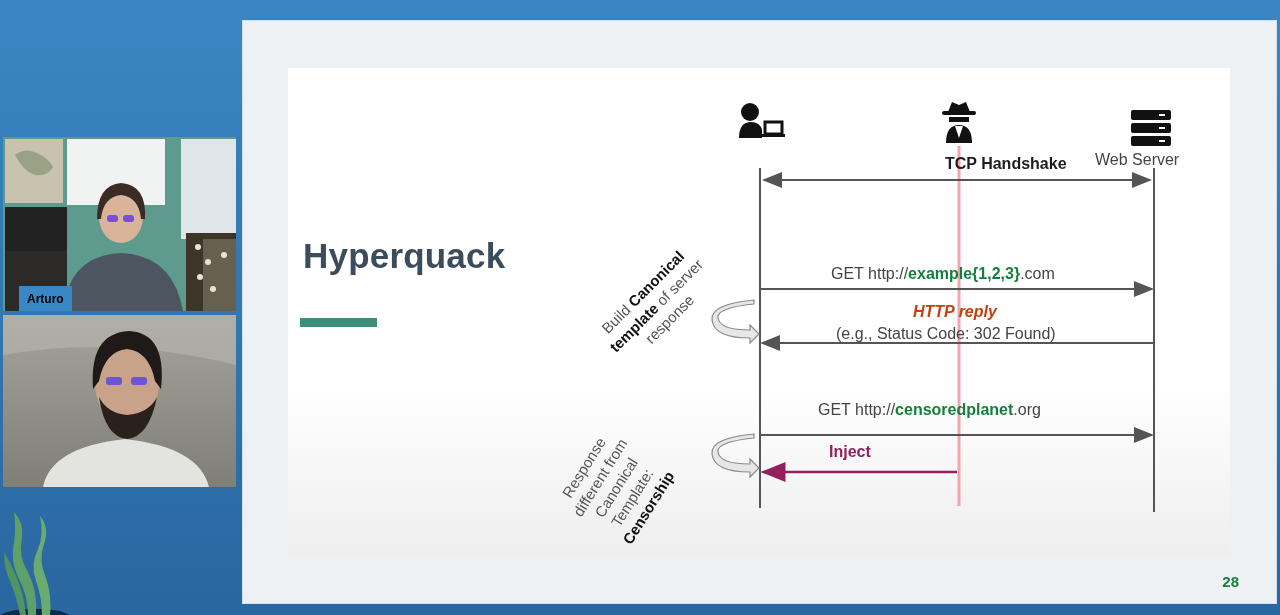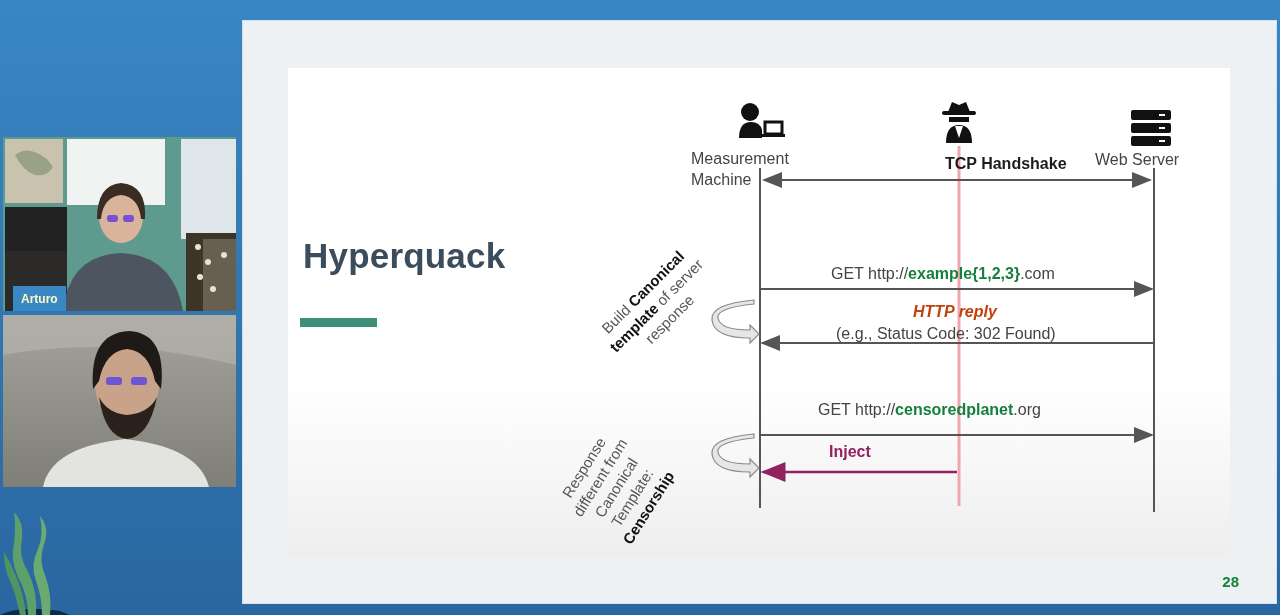--- a/index.html
+++ b/index.html
@@ -7,21 +7,21 @@
     width:1280px; height:615px; overflow:hidden; position:relative;
     background: linear-gradient(180deg, #3a86c4 0%, #2f74ae 60%, #2a66a0 100%);
     font-family: "Liberation Sans", sans-serif;
   }
   
   .tile { position:absolute; left:3px; width:233px; background:#2f78b9; overflow:hidden; }
   .tile .video { position:absolute; inset:0; }
   #tile-arturo { top:137px; height:174px; }
   #tile-ram { top:315px; height:172px; }
   .name-tag {
-    position:absolute; left:10px; bottom:0; background:#3a87c6; color:#fef9c3;
+    position:absolute; left:16px; bottom:0; background:#3a87c6; color:#000000;
     font-weight:bold; font-size:12px; padding:6px 8px 5px 8px;
   }
   #tile-ram .name-tag { padding:7px 10px 8px 8px; }
   
   #slide {
     position:absolute; left:242px; top:20px; width:1035px; height:584px;
     background:#edf1f3; box-shadow: inset 0 0 0 1px #cfe0ee;
   }
   #slide-card {
     position:absolute; left:46px; top:48px; width:942px; height:487px;
@@ -156,24 +156,20 @@
       <rect x="889" y="103" width="40" height="10" rx="2"></rect>
       <rect x="889" y="116" width="40" height="10" rx="2"></rect>
       <g fill="#fff">
           <rect x="917" y="94" width="6" height="2"></rect>
           <rect x="917" y="107" width="6" height="2"></rect>
           <rect x="917" y="120" width="6" height="2"></rect>
         </g>
     </g>
   </svg>
 
-  <div class="lbl" style="left:449px;top:128px;line-height:21px;color:#444;">
-    <div>Measurement</div>
-    <div>Machine</div>
-  </div>
   <div class="lbl" style="left:655px;top:135px;font-weight:bold;color:#1c1c1c;margin-left:48px;">TCP Handshake</div>
   <div class="lbl" style="left:853px;top:131px;">Web Server</div>
 
   <div class="lbl" style="left:589px;top:245px;">
     <span>GET http://</span><b>example{1,2,3}</b><span>.com</span>
   </div>
   <div class="lbl" style="left:671px;top:283px;font-weight:bold;color:#c2410c;font-style:italic;">HTTP reply</div>
   <div class="lbl" style="left:594px;top:305px;">(e.g., Status Code: 302 Found)</div>
   <div class="lbl" style="left:576px;top:381px;">
     <span>GET http://</span><b>censoredplanet</b><span>.org</span>

